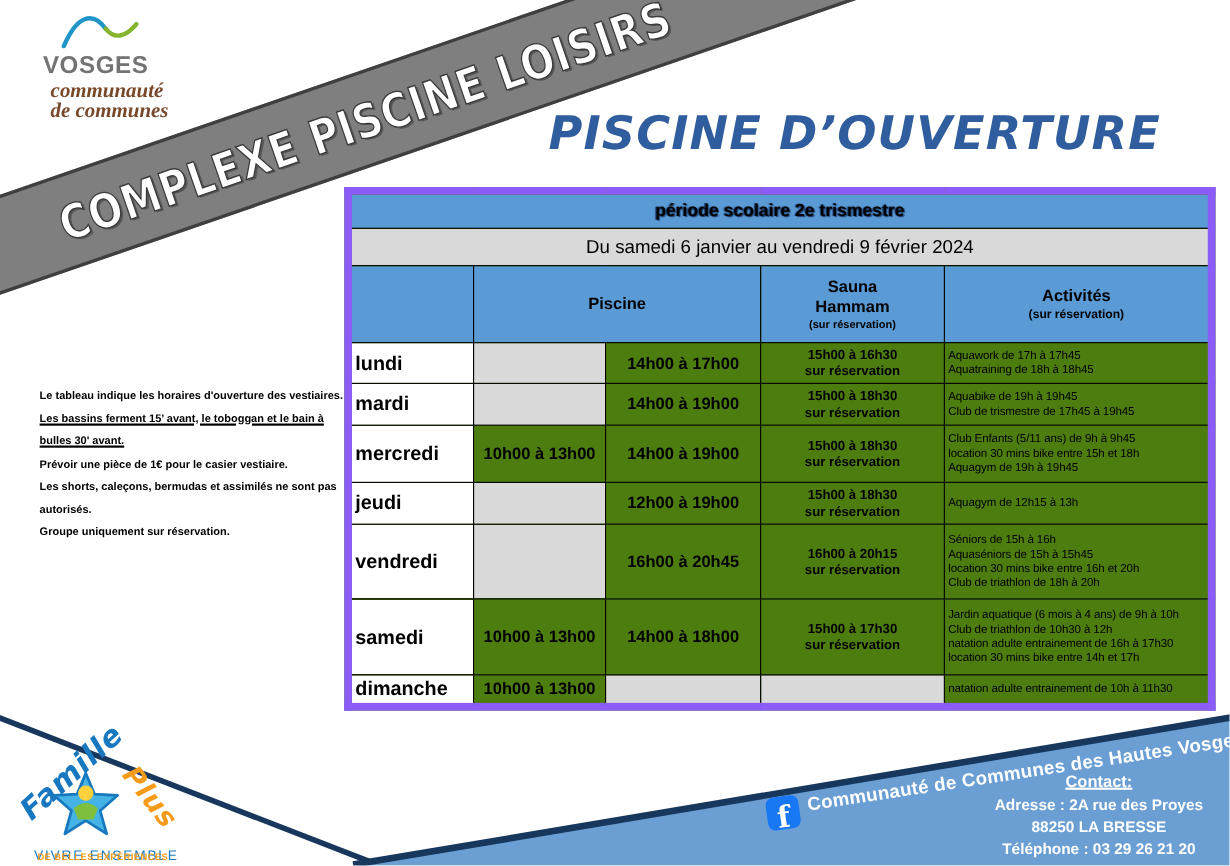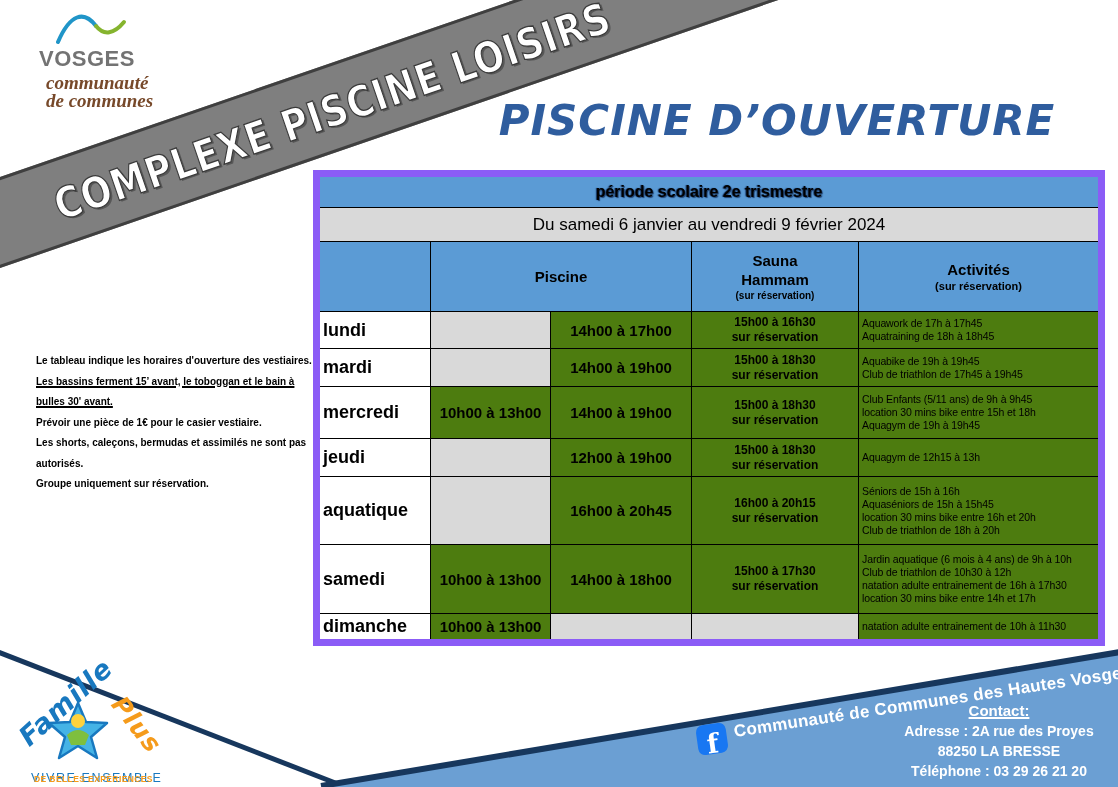--- a/index.html
+++ b/index.html
@@ -162,21 +162,21 @@
     <tr style="height:38px">
       <td class="day">mardi</td>
       <td class="time grayc"></td>
       <td class="time">14h00 à 19h00</td>
       <td class="sauna">
         <div>15h00 à 18h30</div>
         <div>sur réservation</div>
       </td>
       <td class="act">
         <div>Aquabike de 19h à 19h45</div>
-        <div>Club de triathlon de 17h45 à 19h45</div>
+        <div>Club de trismestre de 17h45 à 19h45</div>
       </td>
     </tr>
 
     <tr style="height:52px">
       <td class="day">mercredi</td>
       <td class="time">10h00 à 13h00</td>
       <td class="time">14h00 à 19h00</td>
       <td class="sauna">
         <div>15h00 à 18h30</div>
         <div>sur réservation</div>
@@ -195,21 +195,21 @@
       <td class="sauna">
         <div>15h00 à 18h30</div>
         <div>sur réservation</div>
       </td>
       <td class="act">
         <div>Aquagym de 12h15 à 13h</div>
       </td>
     </tr>
 
     <tr style="height:68px">
-      <td class="day">aquatique</td>
+      <td class="day">vendredi</td>
       <td class="time grayc"></td>
       <td class="time">16h00 à 20h45</td>
       <td class="sauna">
         <div>16h00 à 20h15</div>
         <div>sur réservation</div>
       </td>
       <td class="act">
         <div>Séniors de 15h à 16h</div>
         <div>Aquaséniors de 15h à 15h45</div>
         <div>location 30 mins bike entre 16h et 20h</div>

